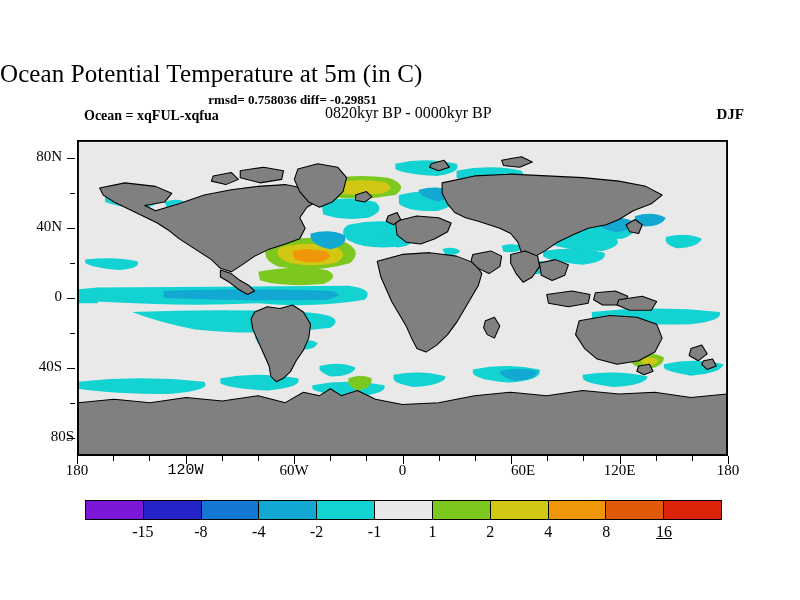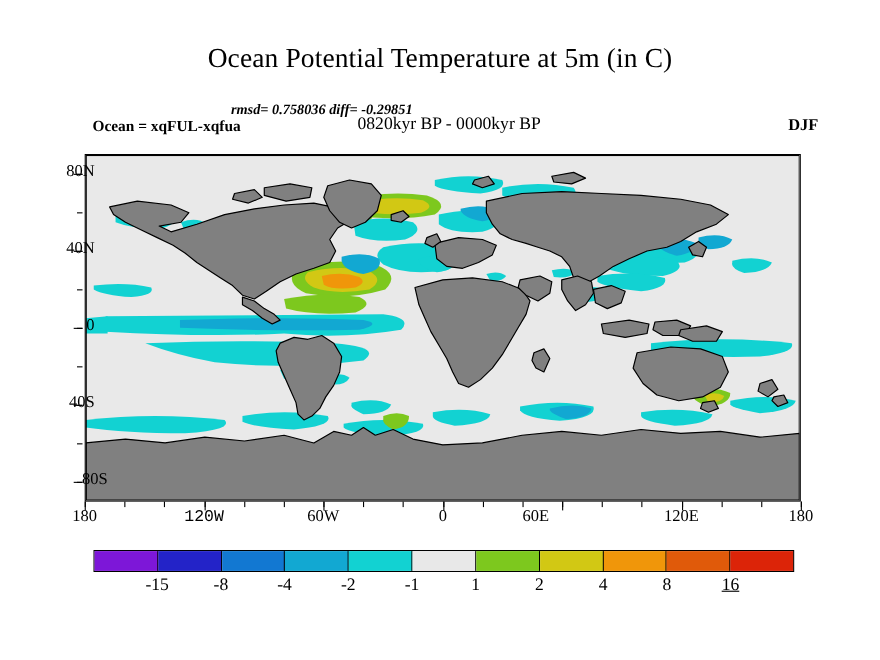--- a/index.html
+++ b/index.html
@@ -13,37 +13,36 @@
     position: relative;
     overflow: hidden;
     font-family: "Liberation Serif", "DejaVu Serif", serif;
     color: #000000;
   }
 
   
   #plot-title {
     position: absolute;
     left: 0;
-    top: 40px;
+    top: 60px;
     width: 800px;
-    text-align: center;
+    text-align: left;
     font-size: 25px;
     letter-spacing: 0.1px;
     white-space: nowrap;
   }
   #stats-line {
     position: absolute;
     left: 0;
     top: 92px;
     width: 585px;
     text-align: center;
     font-size: 13px;
     font-weight: bold;
     white-space: nowrap;
-    font-style: italic;
   }
   #expt-label {
     position: absolute;
     left: 84px;
     top: 108px;
     font-size: 14px;
     font-weight: bold;
     white-space: nowrap;
   }
   #period-label {
@@ -94,21 +93,20 @@
     width: 70px;
     white-space: nowrap;
   }
   .ylabel {
     position: absolute;
     left: 0;
     width: 62px;
     text-align: right;
     font-size: 15px;
     white-space: nowrap;
-    padding-left: 24px;
   }
 
   
   #colorbar-wrap {
     position: absolute;
     left: 85px;
     top: 500px;
     width: 637px;
     height: 20px;
     border: 1px solid #000000;
@@ -310,21 +308,21 @@
     <div class="tick tick-x" style="left: 728px;"></div>
     <div class="tick tick-x major" style="left: 77px;"></div>
     <div class="xlabel" style="left: 42px;">180</div>
     <div class="tick tick-x major" style="left: 185.5px;"></div>
     <div class="xlabel" style="left: 150.5px; font-family: Liberation Mono, monospace;">120W</div>
     <div class="tick tick-x major" style="left: 294px;"></div>
     <div class="xlabel" style="left: 259px;">60W</div>
     <div class="tick tick-x major" style="left: 402.5px;"></div>
     <div class="xlabel" style="left: 367.5px;">0</div>
     <div class="tick tick-x major" style="left: 511px;"></div>
-    <div class="xlabel" style="left: 452px;">60E</div>
+    <div class="xlabel" style="left: 488px;">60E</div>
     <div class="tick tick-x major" style="left: 619.5px;"></div>
     <div class="xlabel" style="left: 584.5px;">120E</div>
     <div class="tick tick-x major" style="left: 728px;"></div>
     <div class="xlabel" style="left: 693px;">180</div>
     <div class="tick tick-y" style="top: 438.444px;"></div>
     <div class="tick tick-y" style="top: 403.333px;"></div>
     <div class="tick tick-y" style="top: 368.222px;"></div>
     <div class="tick tick-y" style="top: 333.111px;"></div>
     <div class="tick tick-y" style="top: 298px;"></div>
     <div class="tick tick-y" style="top: 262.889px;"></div>

